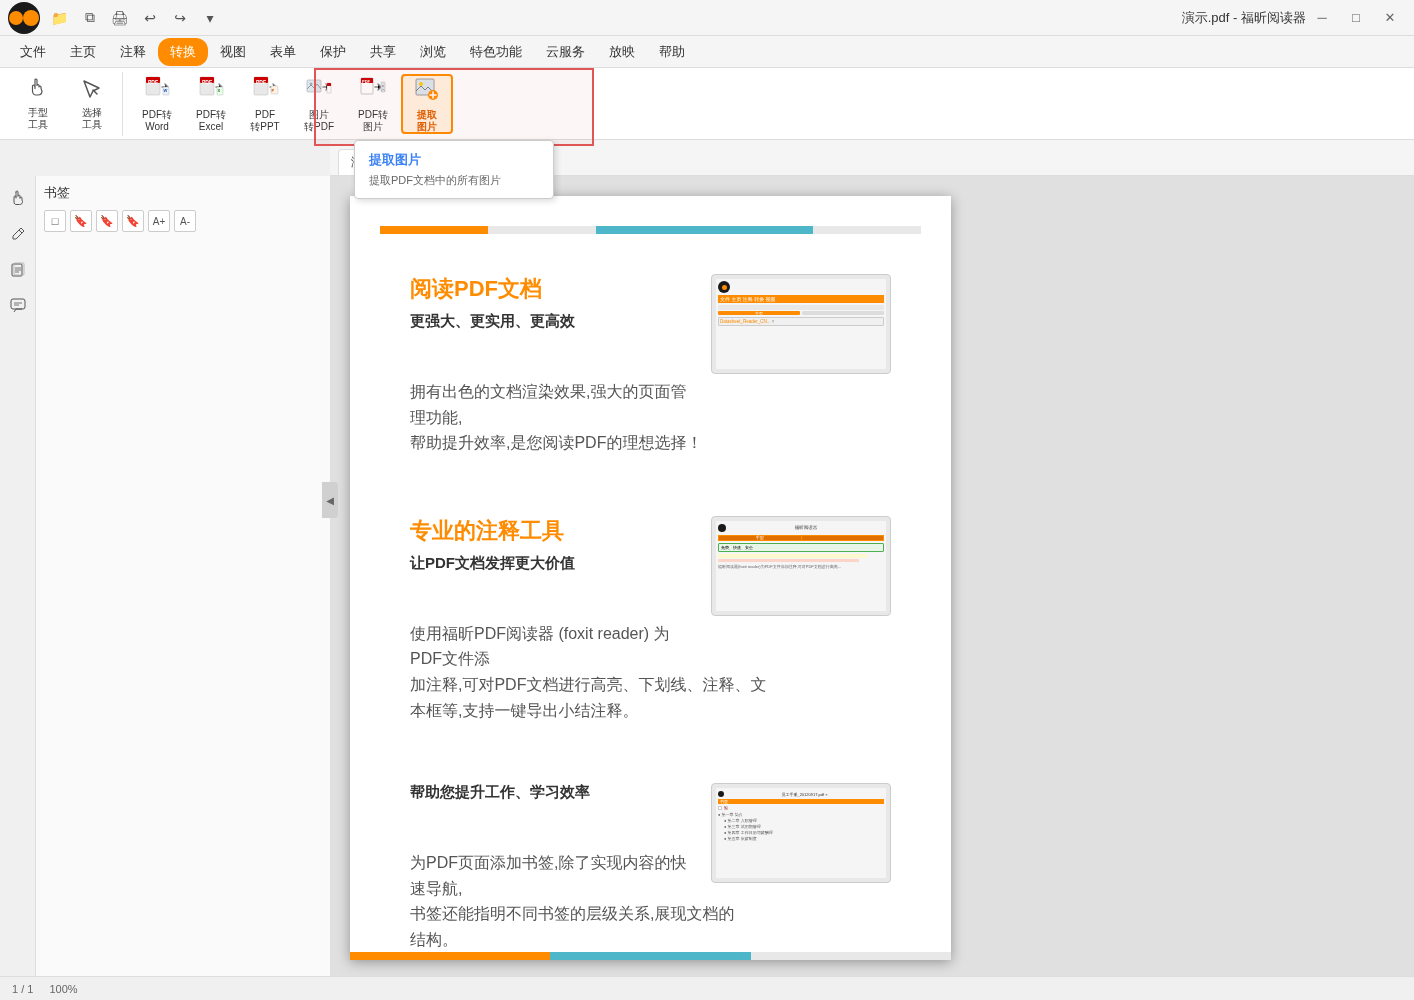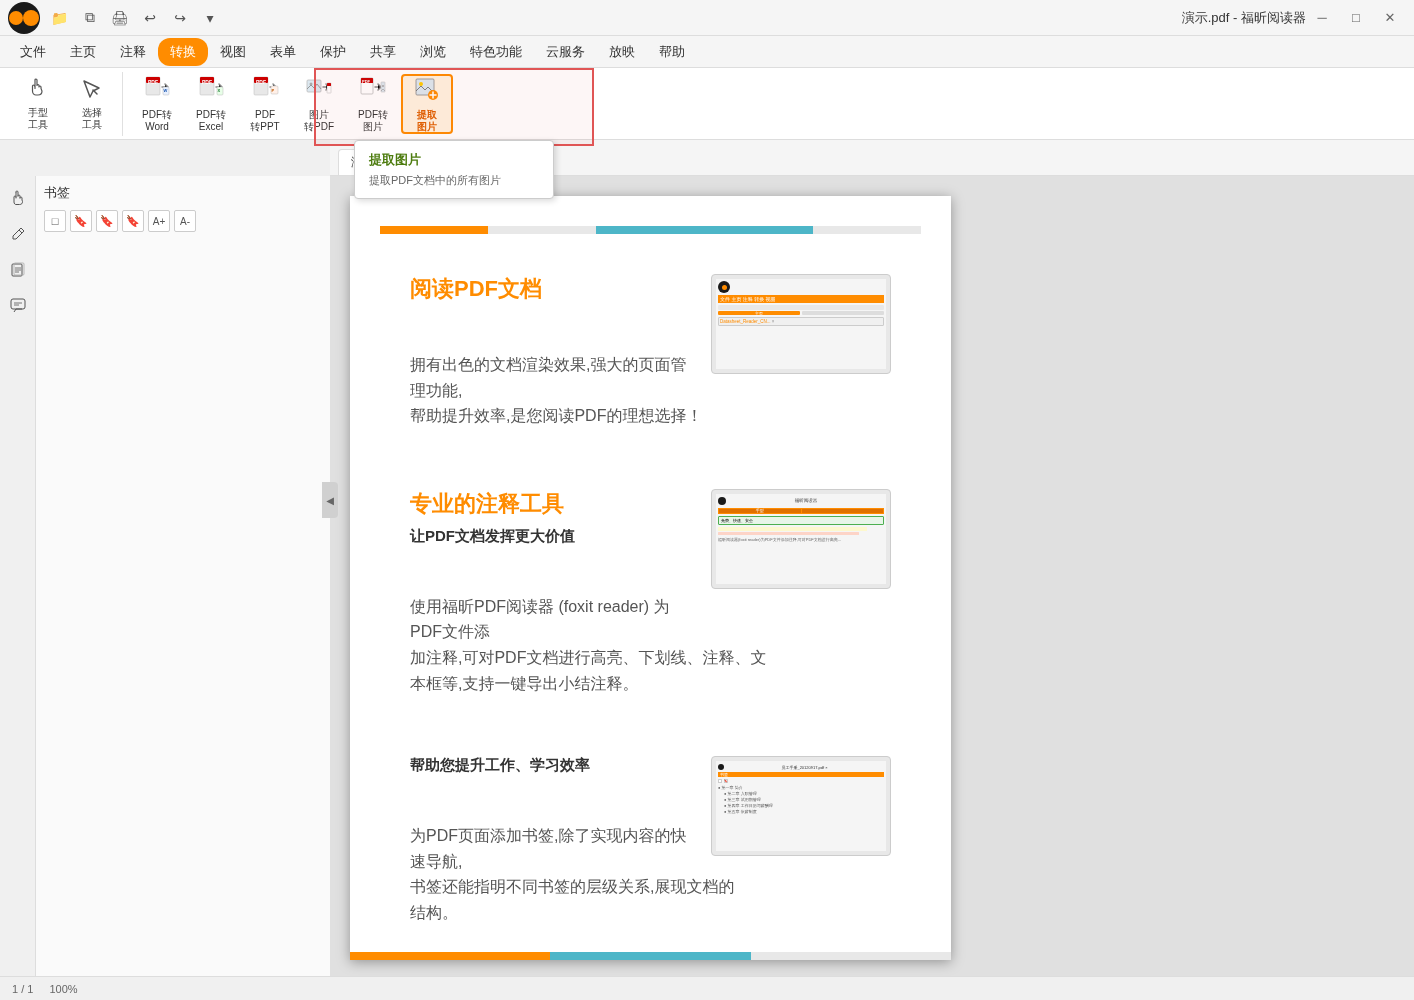--- a/index.html
+++ b/index.html
@@ -98,21 +98,21 @@
       left: 354px;
       top: 140px;
       background: white;
       border: 1px solid #ccc;
       border-radius: 4px;
       padding: 10px 14px;
       box-shadow: 2px 2px 6px rgba(0,0,0,0.15);
       z-index: 100;
       width: 200px;
     }
-    #tooltip-title { font-size: 13px; font-weight: bold; color: #4d7c0f; margin-bottom: 4px; }
+    #tooltip-title { font-size: 13px; font-weight: bold; color: #3b82f6; margin-bottom: 4px; }
     #tooltip-desc { font-size: 11px; color: #666; }
 
     
     .convert-highlight {
       position: absolute;
       left: 314px;
       top: 72px;
       width: 276px;
       height: 76px;
       border: 2px solid #e05555;
@@ -512,20 +512,21 @@
               <div style="background:#ff8c00;height:4px;flex:1;border-radius:1px;font-size:4px;color:white;display:flex;align-items:center;justify-content:center;">主页</div>
               <div style="background:#ddd;height:4px;flex:1;border-radius:1px;"></div>
             </div>
             <div style="background:#f0f0f0;border:0.5px solid #ccc;padding:1px;font-size:4.5px;border-radius:1px;">
               <span style="color:#ff8c00;">Datasheet_Reader_CN...</span>
               <span style="color:#999;"> ×</span>
             </div>
           </div>
         </div>
         <div class="pdf-section-title">阅读PDF文档</div>
+        <div class="pdf-section-subtitle">更强大、更实用、更高效</div>
         <div class="pdf-section-text">拥有出色的文档渲染效果,强大的页面管理功能,<br>帮助提升效率,是您阅读PDF的理想选择！</div>
       </div>
 
       <div style="height:20px;"></div>
 
       <div class="pdf-section clearfix">
         <div class="pdf-mini-screenshot">
           <div style="background:#f5f5f5;height:100%;width:100%;padding:2px;font-size:6px;">
             <div style="background:#f5f5f5;height:10px;width:100%;display:flex;align-items:center;gap:2px;margin-bottom:2px;">
               <div style="background:#1a1a1a;width:8px;height:8px;border-radius:50%;"></div>

